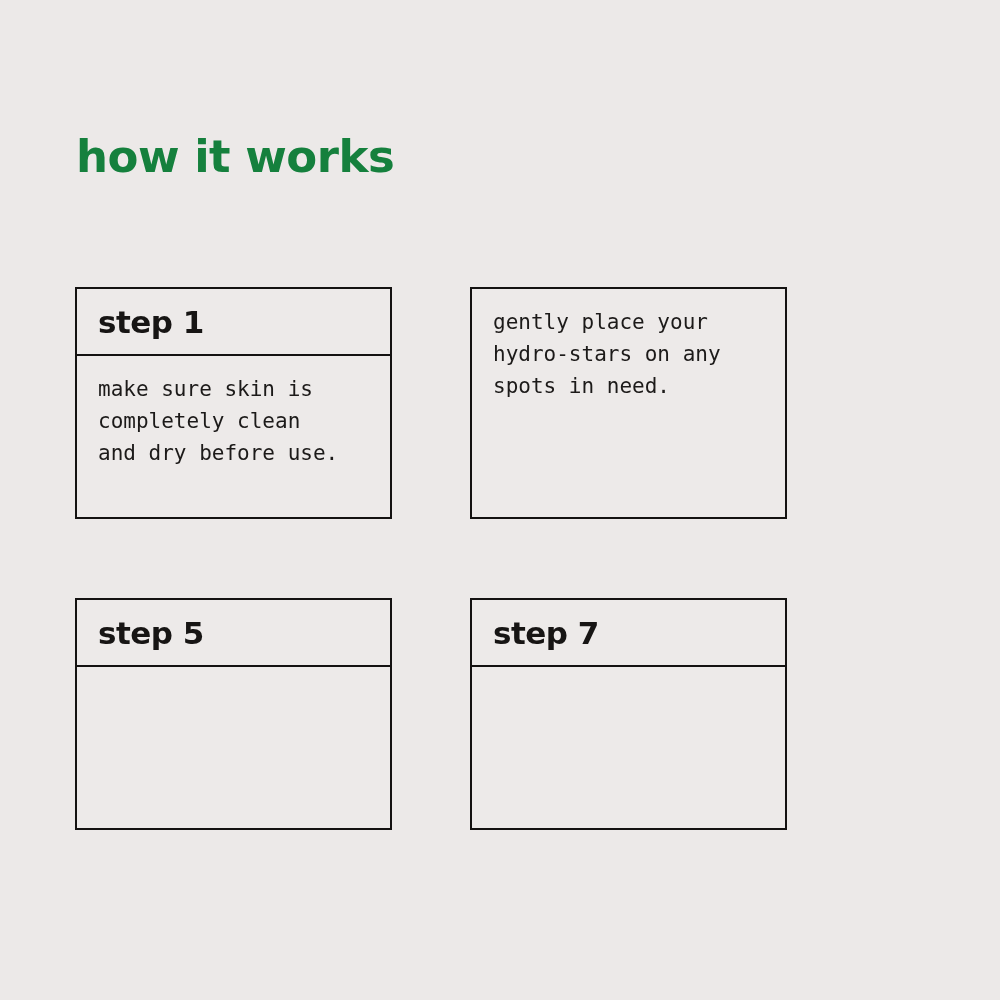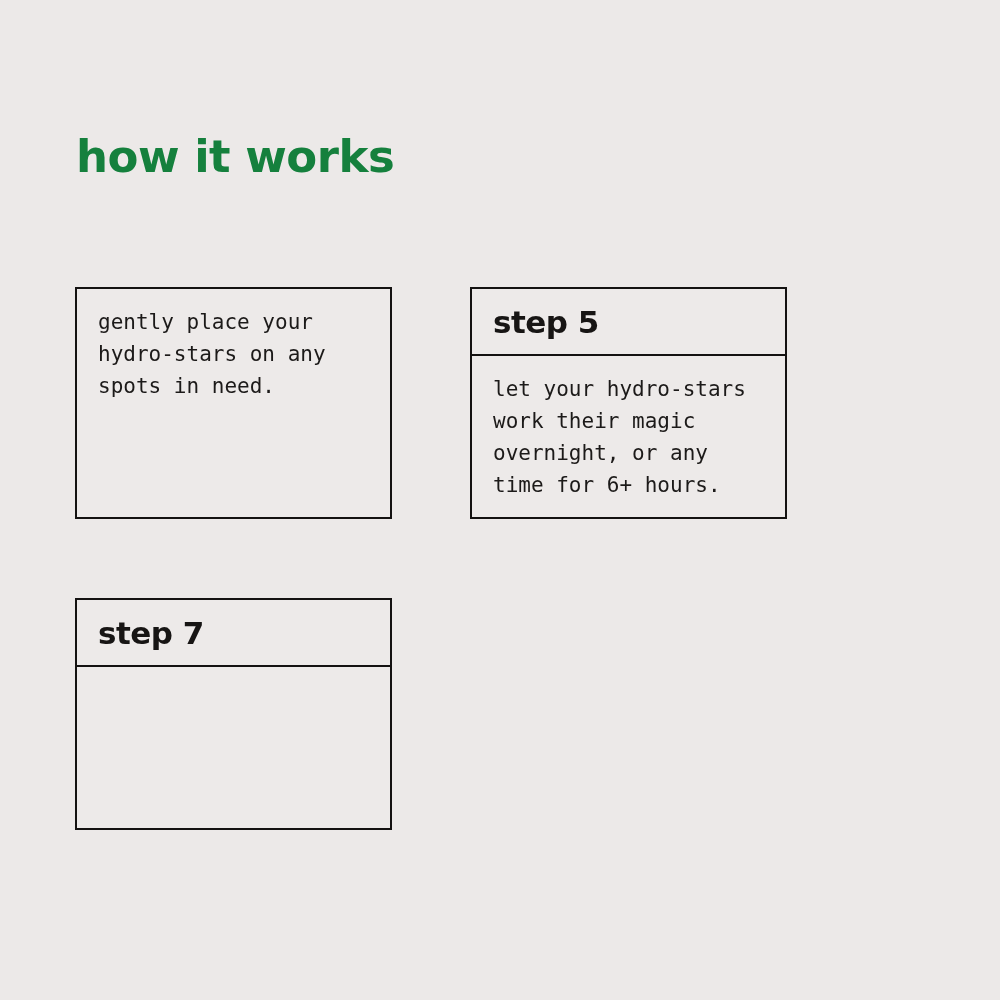--- a/index.html
+++ b/index.html
@@ -70,39 +70,43 @@
     color: #1c1a19;
   }
 </style>
 </head>
 <body>
 
 <h1 class="page-title">how it works</h1>
 
 <div class="steps-grid">
 
+  <div class="step-card">
+    <div class="step-card-header">
+      <span class="step-label">step 1</span>
+    </div>
+    <div class="step-card-body">
+      <span class="step-description">make sure skin is
+completely clean
+and dry before use.</span>
+    </div>
+  </div>
 
   <div class="step-card">
     <div class="step-card-body">
       <span class="step-description">gently place your
 hydro-stars on any
 spots in need.</span>
     </div>
   </div>
 
   <div class="step-card">
     <div class="step-card-header">
       <span class="step-label">step 5</span>
     </div>
-    <div class="step-card-body">
-      <span class="step-description">let your hydro-stars
-work their magic
-overnight, or any
-time for 6+ hours.</span>
-    </div>
   </div>
 
   <div class="step-card">
     <div class="step-card-header">
       <span class="step-label">step 7</span>
     </div>
   </div>
 
 </div>
 

